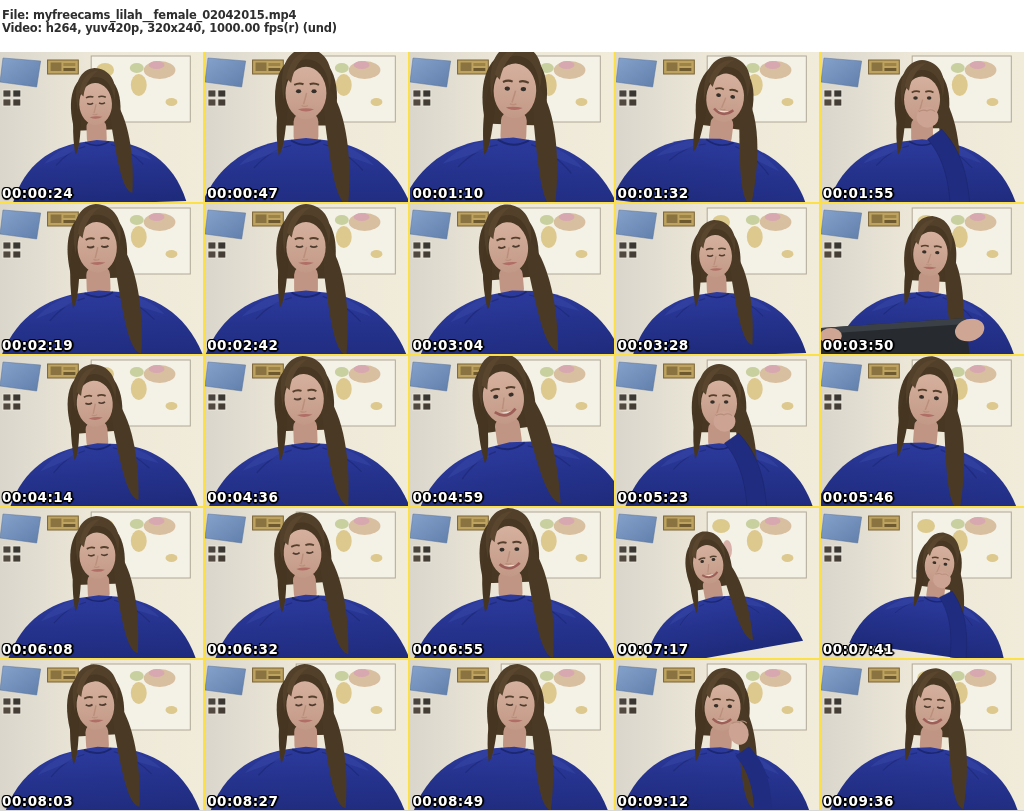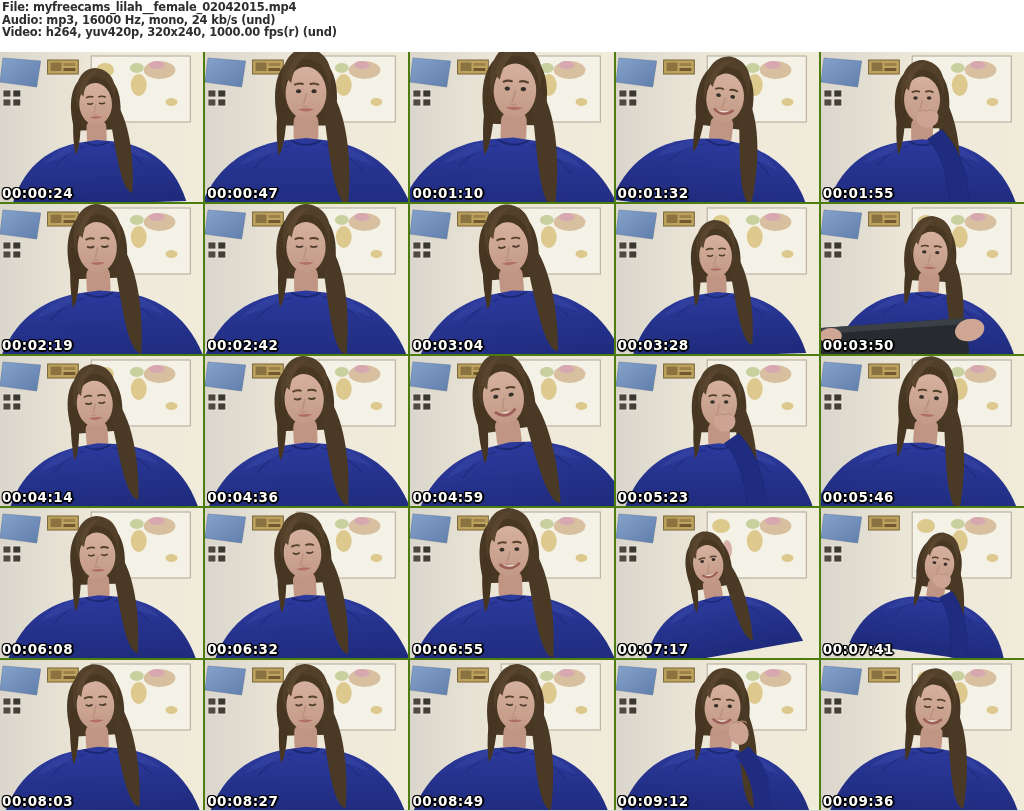--- a/index.html
+++ b/index.html
@@ -1,24 +1,24 @@
 <!DOCTYPE html>
 <html><head>
 <meta charset="utf-8">
 <style>
   html,body{margin:0;padding:0;background:#ffffff;}
   .sheet{width:1024px;height:811px;background:#ffffff;overflow:hidden;position:relative;
          font-family:"DejaVu Sans","Liberation Sans",sans-serif;}
   
-  .header{height:52px;background:#ffffff;padding:1px 0 0 2px;box-sizing:border-box;}
+  .header{height:52px;background:#ffffff;padding:9px 0 0 2px;box-sizing:border-box;}
   .header .line{font-size:11.5px;font-weight:bold;color:#2e2e2e;line-height:12.7px;
                 letter-spacing:-0.2px;white-space:nowrap;}
   
   .grid{display:grid;grid-template-columns:repeat(5,1fr);grid-auto-rows:150px;gap:2px;
-        background:#4d7c0f;border-bottom:1px solid #d8d8d8;width:1024px;}
+        background:#fde047;border-bottom:1px solid #d8d8d8;width:1024px;}
   .cell{position:relative;overflow:hidden;background:#e9e4d6;}
   .cell svg{display:block;width:100%;height:100%;}
   
   .person{transform-box:view-box;transform-origin:50% 64%;
           transform:translateX(var(--dx,0px)) rotate(var(--tilt,0deg)) scale(var(--zoom,1));}
   
   .hand,.eyes,.mouth{display:none;}
   .cell[data-hand="mouth"]  .hand-mouth{display:inline;}
   .cell[data-hand="chin"]   .hand-chin{display:inline;}
   .cell[data-hand="tablet"] .hand-tablet{display:inline;}
@@ -35,21 +35,20 @@
       text-shadow:-1px -1px 0 #000,1px -1px 0 #000,-1px 1px 0 #000,1px 1px 0 #000,
                   0 2px 1px #000,2px 0 1px #000;}
 </style>
 </head>
 <body>
 
 <div class="sheet">
 
   <div class="header">
     <div class="line">File: myfreecams_lilah__female_02042015.mp4</div>
-    <div class="line">Audio: mp3, 16000 Hz, mono, 24 kb/s (und)</div>
     <div class="line">Video: h264, yuv420p, 320x240, 1000.00 fps(r) (und)</div>
   </div>
 
   <div class="grid">
     <div class="cell" data-hand="none" data-look="down" data-mouth="neutral" style="--zoom: 1; --dx: -4px; --tilt: -2deg;">
       <svg viewBox="0 0 205 150" preserveAspectRatio="none">
         <defs>
           <linearGradient id="wallG" x1="0" y1="0" x2="1" y2="0">
             <stop offset="0" stop-color="#dad6cc"></stop>
               <stop offset="0.45" stop-color="#ece7d7"></stop>

